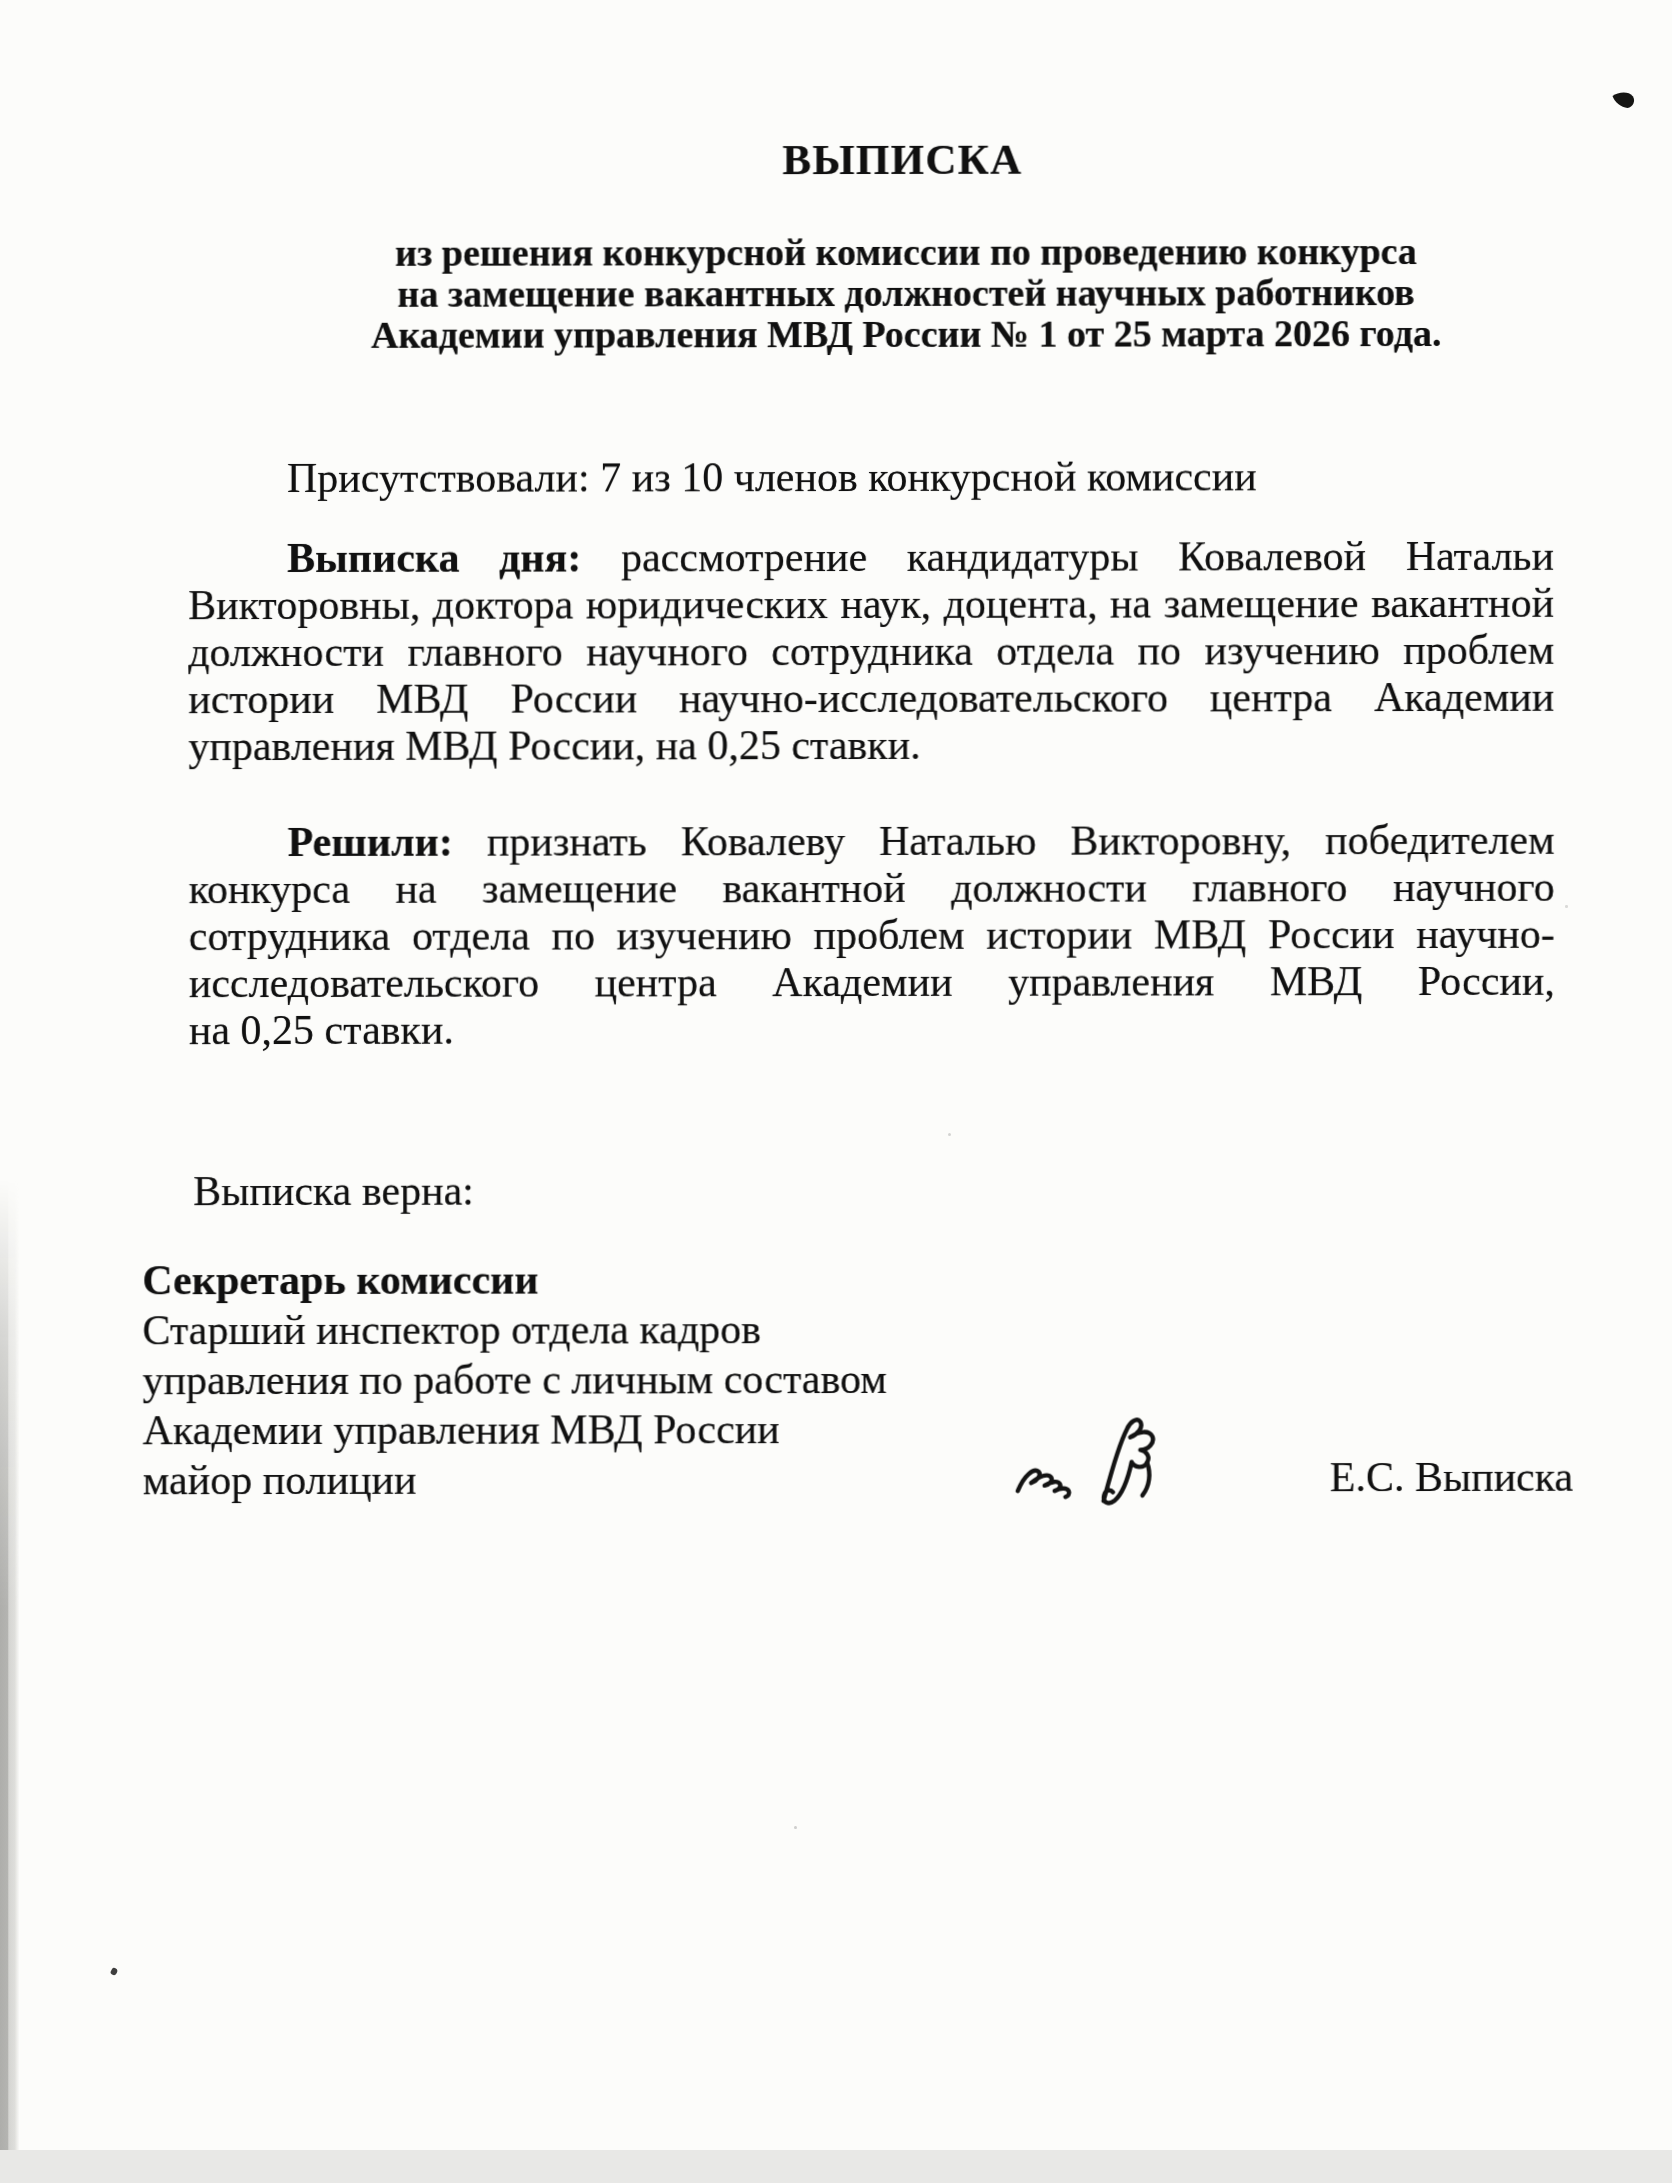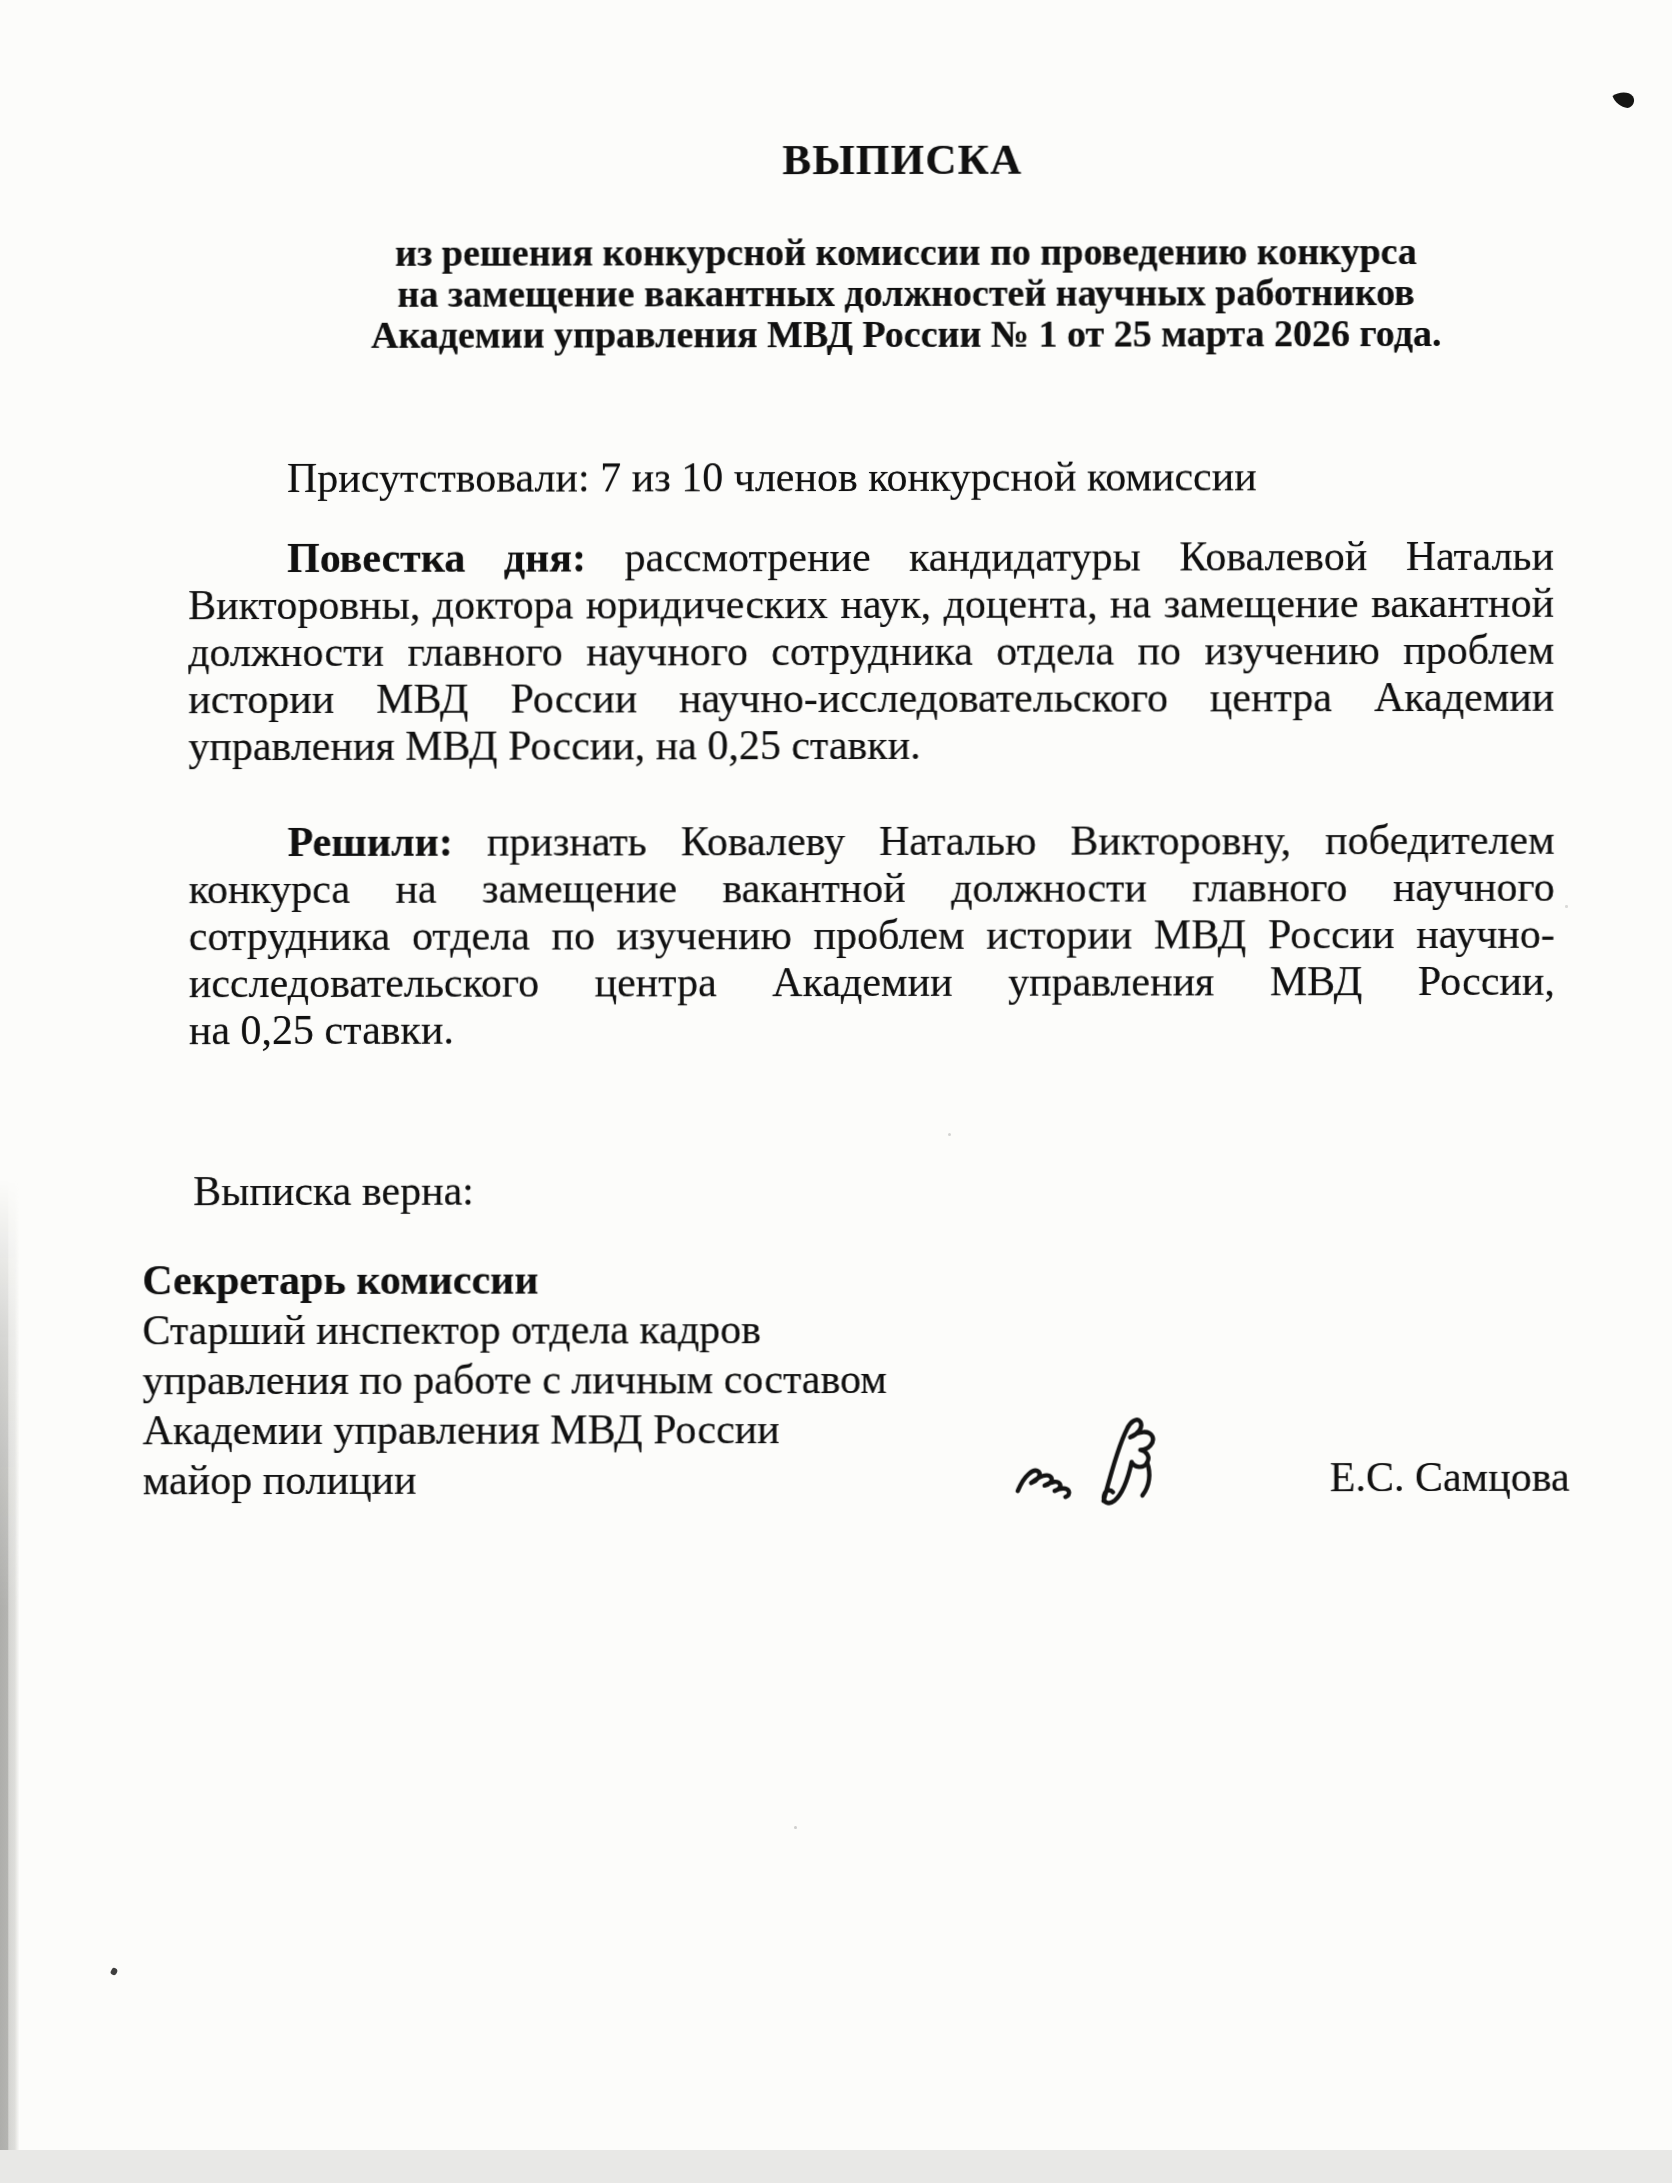--- a/index.html
+++ b/index.html
@@ -92,21 +92,21 @@
 
     <div class="subtitle">
       <div class="ln" style="height:41px;line-height:41px;">из решения конкурсной комиссии по проведению конкурса</div>
       <div class="ln" style="height:41px;line-height:41px;">на замещение вакантных должностей научных работников</div>
       <div class="ln" style="height:41px;line-height:41px;">Академии управления МВД России № 1 от 25 марта 2026 года.</div>
     </div>
 
     <div class="attendance">Присутствовали: 7 из 10 членов конкурсной комиссии</div>
 
     <div class="para para-agenda">
-      <div class="ln jl indent"><span class="lbl">Повестка дня:</span> <span>рассмотрение кандидатуры Ковалевой Натальи</span></div>
+      <div class="ln jl indent"><span class="lbl">Выписка дня:</span> <span>рассмотрение кандидатуры Ковалевой Натальи</span></div>
       <div class="ln jl">Викторовны, доктора юридических наук, доцента, на замещение вакантной</div>
       <div class="ln jl">должности главного научного сотрудника отдела по изучению проблем</div>
       <div class="ln jl">истории МВД России научно-исследовательского центра Академии</div>
       <div class="ln">управления МВД России, на 0,25 ставки.</div>
     </div>
 
     <div class="para para-resolution">
       <div class="ln jl indent"><span class="lbl">Решили:</span> <span>признать Ковалеву Наталью Викторовну, победителем</span></div>
       <div class="ln jl">конкурса на замещение вакантной должности главного научного</div>
       <div class="ln jl">сотрудника отдела по изучению проблем истории МВД России научно-</div>
@@ -125,21 +125,21 @@
     </div>
 
     <svg class="sig-scribble" viewBox="0 0 300 180">
       <g fill="none" stroke="#181818" stroke-width="6.5" stroke-linecap="round" stroke-linejoin="round">
         <path d="M18,121 C27,98 42,86 49,92 C54,97 47,106 38,109 C50,99 63,94 68,101 C71,106 64,112 58,113 C68,107 78,105 81,111 C83,115 78,120 73,121 C82,116 91,116 94,121 C96,125 93,129 89,130"></path>
         <path d="M146,136 C155,103 167,56 181,29 C186,18 196,11 201,18 C206,26 197,37 186,41 C199,32 214,30 219,40 C223,49 213,60 201,60 C211,62 216,71 211,79 C205,89 192,86 188,78 C183,101 174,126 162,136 C153,143 144,138 147,127 C149,120 156,118 160,123"></path>
         <path d="M211,79 C217,95 215,114 204,128"></path>
       </g>
     </svg>
 
-    <div class="sig-name">Е.С. Самцова</div>
+    <div class="sig-name">Е.С. Выписка</div>
   </div>
 
   <div class="right-band"></div>
   <div class="right-band-dark"></div>
   <div class="left-strip"></div>
   <svg class="ink-mark" viewBox="0 0 40 36">
     <path d="M2,16 C8,8 22,1 31,7 C38,12 36,23 29,26 C20,29 7,23 2,16 Z" fill="#151513" transform="rotate(18 20 18)"></path>
   </svg>
   <div class="speck speck-1"></div>
   <div class="speck speck-2"></div>

